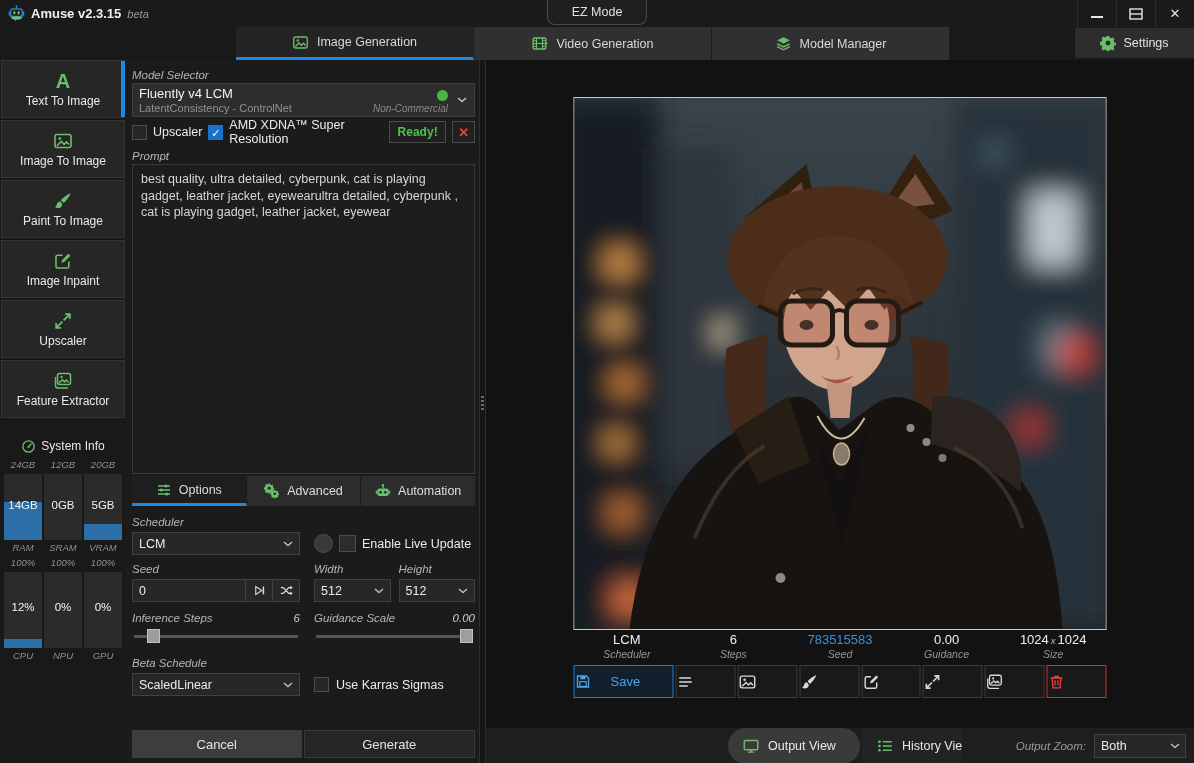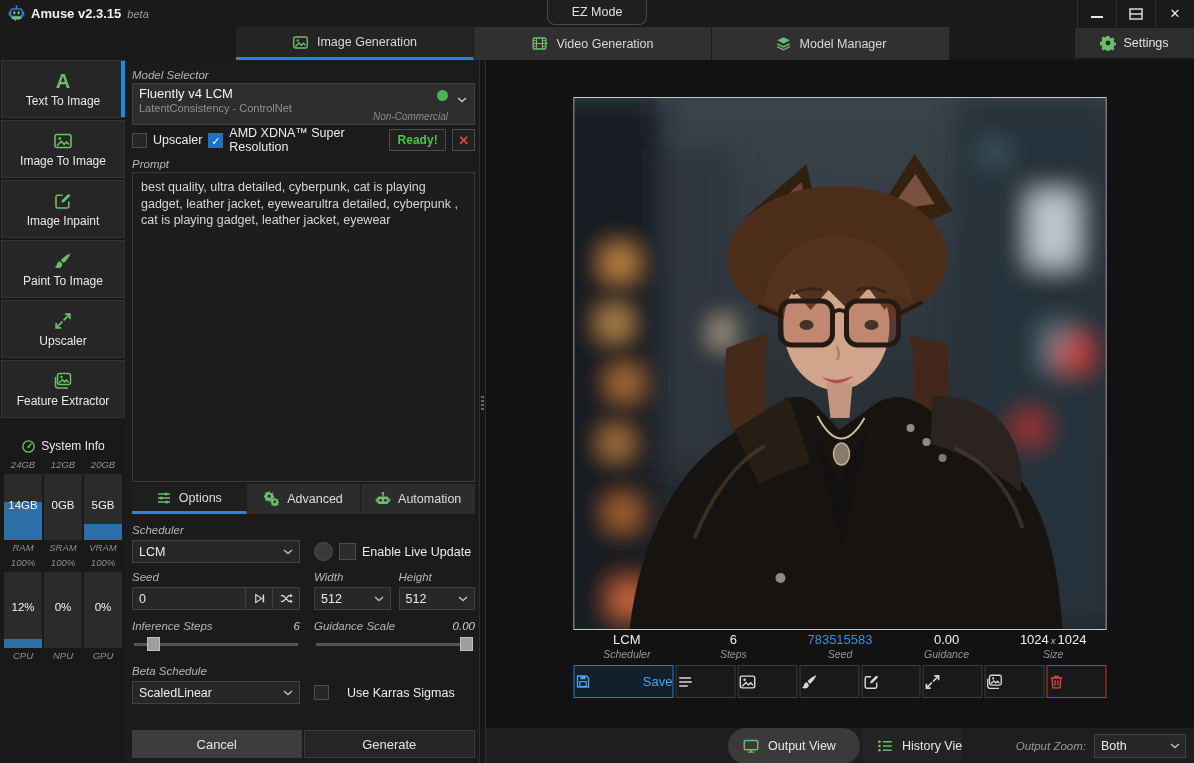--- a/index.html
+++ b/index.html
@@ -50,21 +50,21 @@
   .gauge { position:relative; width:38px; background:#2b2b2b; margin-top:2px; overflow:hidden;padding-left:8px; }
   .gauge.mem { height:66px; } .gauge.use { height:76px; }
   .gauge-fill { position:absolute; left:0; right:0; bottom:0; background:#2c6ea6; }
   .gauge-val { position:absolute; left:0; right:0; top:38%; text-align:center; font-size:11.5px; color:#f2f2f2; }
   .gauge-name { font-size:9.5px; font-style:italic; color:#8f8f8f; margin-top:2px; height:12px; }
 
   
   .left-panel { width:353px; background:#1b1b1b; padding:0 4px 0 6px; display:flex; flex-direction:column; }
   .flabel { font-size:11.5px; font-style:italic; color:#b5b5b5; }
   .model-label { margin-top:9px; }
-  .model-box { position:relative; margin-top:2px; height:42px; background:#2d2d2d; border:1px solid #3f3f3f; padding:2px 6px; cursor:pointer; }
+  .model-box { position:relative; margin-top:2px; height:34px; background:#2d2d2d; border:1px solid #3f3f3f; padding:2px 6px; cursor:pointer; }
   .model-name { font-size:13px; color:#f2f2f2; }
   .model-sub { font-size:11px; color:#919191; margin-top:1px; }
   .model-dot { position:absolute; right:26px; top:6px; width:11px; height:11px; border-radius:50%; background:#4db34d; }
   .model-chev { position:absolute; right:7px; top:13px; color:#c8c8c8; }
   .model-lic { position:absolute; right:26px; bottom:2px; font-size:10px; font-style:italic; color:#8a8a8a; }
 
   .upscaler-row { display:flex; align-items:center; margin-top:3px; height:24px; gap:6px; }
   .cbx { width:15px; height:15px; background:#262626; border:1px solid #4e4e4e; flex:0 0 auto; }
   .cbx.checked { background:#1a73c9; border-color:#1a73c9; color:#fff; font-size:11px; line-height:14px; text-align:center; }
   .up-label, .xdna-label { font-size:12.5px; color:#ececec; }
@@ -98,21 +98,21 @@
   .slider { position:relative; height:14px; margin:3px 2px 12px 2px; }
   .slider .track { position:absolute; top:6px; left:0; right:0; height:3px; background:#555; }
   .slider .handle { position:absolute; top:0; width:13px; height:14px; background:#9e9e9e; border:1px solid #c0c0c0; }
   .toggle-row { display:flex; align-items:center; gap:6px; height:23px; margin-bottom:6px; }
   .tog-knob { width:19px; height:19px; border-radius:50%; background:#3a3a3a; border:1px solid #4d4d4d; }
   .tog-box { width:17px; height:17px; background:#2c2c2c; border:1px solid #4d4d4d; }
   .tog-label { font-size:12.5px; color:#ececec; }
   .wh-row { display:flex; gap:8px; }
   .wh-row .half { flex:1; }
   .spacer18 { height:18px; } .spacer16 { height:16px; margin-bottom:2px; }
-  .karras-row { display:flex; align-items:center; gap:18px; height:23px; }
+  .karras-row { display:flex; align-items:center; gap:7px; height:23px; }
 
   .panel-footer { margin-top:auto; margin-bottom:5px; display:flex; gap:2px; }
   .footer-btn { flex:1; height:28px; display:flex; align-items:center; justify-content:center;
     font-size:13px; color:#e4e4e4; cursor:pointer; }
   .cancel-btn { background:#3d3d3d; }
   .generate-btn { background:#252525; border:1px solid #3a3a3a; }
 
   
   .splitter { width:7px; background:#161616; border-left:1px solid #2e2e2e; border-right:1px solid #2e2e2e;
     position:relative; cursor:col-resize; }
@@ -124,21 +124,21 @@
   .image-frame { position:absolute; left:50%; transform:translateX(-50%); top:37px; width:533px; height:533px;
     border:1px solid #c9c9c9; background:#20262b; }
   .stats-row { position:absolute; left:50%; transform:translateX(-50%); top:572px; width:533px; display:flex; }
   .stat { flex:1; text-align:center; }
   .stat-val { font-size:13px; color:#f0f0f0; }
   .stat-val.link { color:#3d8fd9; cursor:pointer; }
   .stat-lab { font-size:10.5px; font-style:italic; color:#979797; margin-top:1px; }
   .size-x { font-size:9.5px; font-style:italic; color:#bdbdbd; padding:0 2px; }
   .action-row { position:absolute; left:50%; transform:translateX(-50%); top:605px; width:533px; display:flex; gap:2px; height:33px; }
   .act-btn { flex:1; background:#191919; border:1px solid #3c3c3c; color:#d8d8d8;
-    display:flex; align-items:center; justify-content:space-between; gap:8px; cursor:pointer; }
+    display:flex; align-items:center; justify-content:flex-start; gap:19px; cursor:pointer; }
   .act-btn.save { flex:0 0 100px; background:#12202e; border:1px solid #1e78d7; color:#4da3e8; font-size:13px; }
   .act-btn.del { border:1px solid #c0392b; color:#e04343; }
 
   
   .statusbar { position:absolute; left:0; right:0; bottom:0; height:36px; background:#1e1e1e; border-top:1px solid #151515; }
   .sb-left { position:absolute; left:10px; top:0; height:36px; display:flex; align-items:center; gap:18px; }
   .sb-metric { display:flex; align-items:baseline; gap:4px; }
   .sb-lab { font-size:11.5px; font-style:italic; color:#9a9a9a; }
   .sb-val { font-size:12.5px; font-weight:bold; color:#f2f2f2; }
   .view-btn { position:absolute; top:0; height:36px; display:flex; align-items:center; gap:8px;
@@ -339,32 +339,32 @@
         <span class="nav-icon">
             <svg class="ic" width="20" height="20">
               <use href="#i-image"></use>
             </svg>
           </span>
         <span class="nav-label">Image To Image</span>
       </div>
       <div class="nav-item">
         <span class="nav-icon">
             <svg class="ic" width="20" height="20">
-              <use href="#i-edit"></use>
+              <use href="#i-brush"></use>
             </svg>
           </span>
-        <span class="nav-label">Image Inpaint</span>
+        <span class="nav-label">Paint To Image</span>
       </div>
       <div class="nav-item">
         <span class="nav-icon">
             <svg class="ic" width="20" height="20">
-              <use href="#i-brush"></use>
+              <use href="#i-edit"></use>
             </svg>
           </span>
-        <span class="nav-label">Paint To Image</span>
+        <span class="nav-label">Image Inpaint</span>
       </div>
       <div class="nav-item">
         <span class="nav-icon">
             <svg class="ic" width="20" height="20">
               <use href="#i-expand"></use>
             </svg>
           </span>
         <span class="nav-label">Upscaler</span>
       </div>
       <div class="nav-item">

